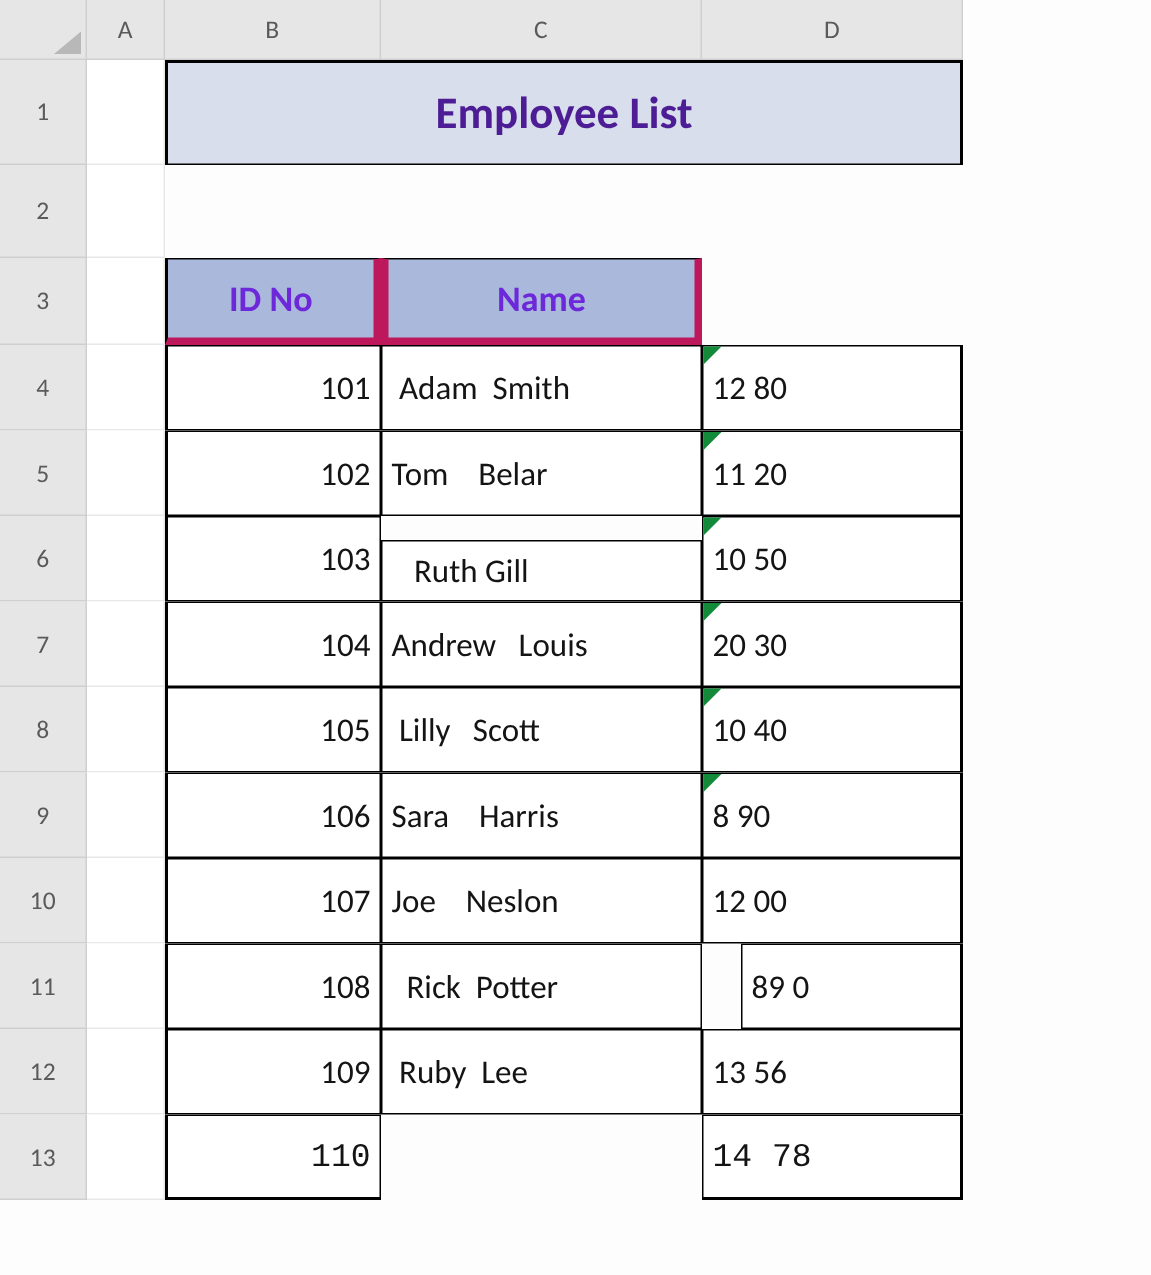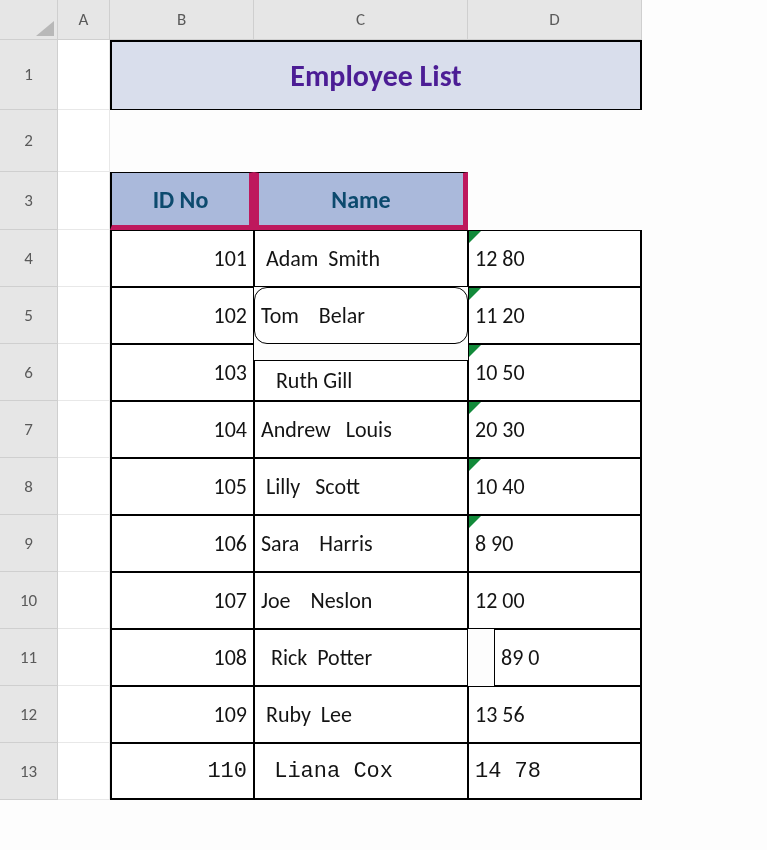--- a/index.html
+++ b/index.html
@@ -71,21 +71,21 @@
   }
   .dh {
     background: #aab9db;
     border: 5px solid #be185d;
     border-top: 1px solid #000;
     display: flex;
     align-items: center;
     justify-content: center;
     font-size: 24px;
     font-weight: bold;
-    color: #0c4a6e;
+    color: #6d28d9;
   }
   .dh.first { border-left: 2px solid #000; }
   .dh.last { border-right: 2px solid #000; }
   .dcell {
     background: #fff;
     border: 1px solid #000;
     font-size: 22px;
     color: #141414;
     display: flex;
     align-items: center;
@@ -169,21 +169,21 @@
   <div class="dh" style="grid-column:4;grid-row:4">Name</div>
 
   <div class="watermark">
     <span class="wm-icon"></span>
     <span>exceldemy</span>
   </div>
 <div class="dcell first num" style="grid-area: 5 / 3;">101</div>
     <div class="dcell" style="grid-area: 5 / 4; text-align: right;"> Adam  Smith</div>
     <div class="dcell last err-tri" style="grid-area: 5 / 5;">12 80</div>
     <div class="dcell first num" style="grid-area: 6 / 3;">102</div>
-    <div class="dcell" style="grid-area: 6 / 4; border-radius: 13px;">Tom    Belar</div>
+    <div class="dcell" style="grid-area: 6 / 4;">Tom    Belar</div>
     <div class="dcell last err-tri" style="grid-area: 6 / 5;">11 20</div>
     <div class="dcell first num" style="grid-area: 7 / 3;">103</div>
     <div class="dcell" style="grid-area: 7 / 4; margin-top: 16px;">   Ruth Gill</div>
     <div class="dcell last err-tri" style="grid-area: 7 / 5;">10 50</div>
     <div class="dcell first num" style="grid-area: 8 / 3;">104</div>
     <div class="dcell" style="grid-area: 8 / 4;">Andrew   Louis</div>
     <div class="dcell last err-tri" style="grid-area: 8 / 5;">20 30</div>
     <div class="dcell first num" style="grid-area: 9 / 3;">105</div>
     <div class="dcell" style="grid-area: 9 / 4;"> Lilly   Scott</div>
     <div class="dcell last err-tri" style="grid-area: 9 / 5;">10 40</div>
@@ -193,15 +193,14 @@
     <div class="dcell first num" style="grid-area: 11 / 3;">107</div>
     <div class="dcell" style="grid-area: 11 / 4;">Joe    Neslon</div>
     <div class="dcell last" style="grid-area: 11 / 5;">12 00</div>
     <div class="dcell first num" style="grid-area: 12 / 3;">108</div>
     <div class="dcell" style="grid-area: 12 / 4;">  Rick  Potter</div>
     <div class="dcell last" style="grid-area: 12 / 5; margin-left: 26px;">89 0</div>
     <div class="dcell first num" style="grid-area: 13 / 3;">109</div>
     <div class="dcell" style="grid-area: 13 / 4;"> Ruby  Lee</div>
     <div class="dcell last" style="grid-area: 13 / 5;">13 56</div>
     <div class="dcell first num bottom" style="grid-area: 14 / 3;">110</div>
-    <div class="dcell bottom" style="grid-area: 14 / 4;"> Liana Cox</div>
     <div class="dcell last bottom" style="grid-area: 14 / 5;">14 78</div>
   </div>
 
 </body></html>

